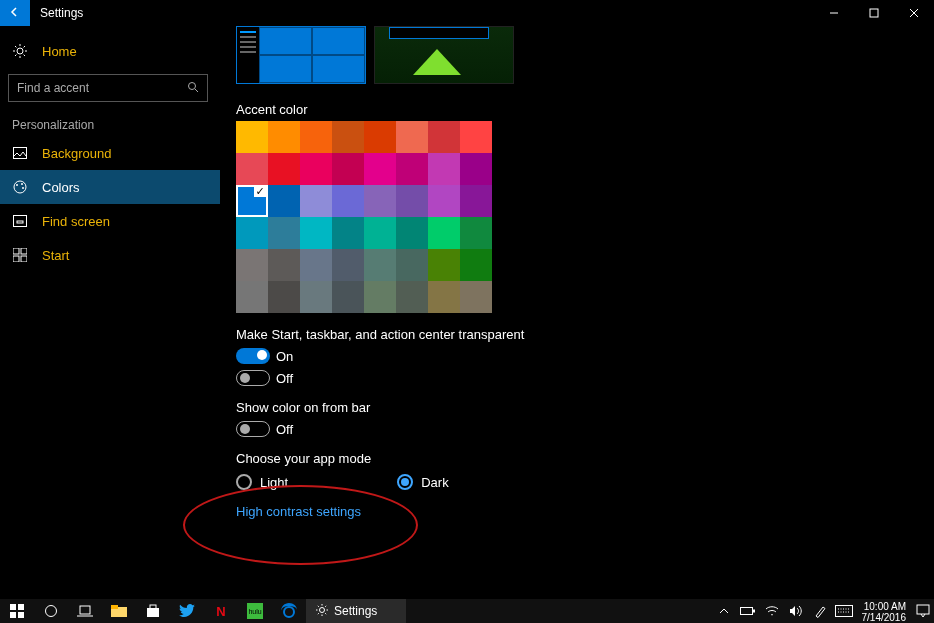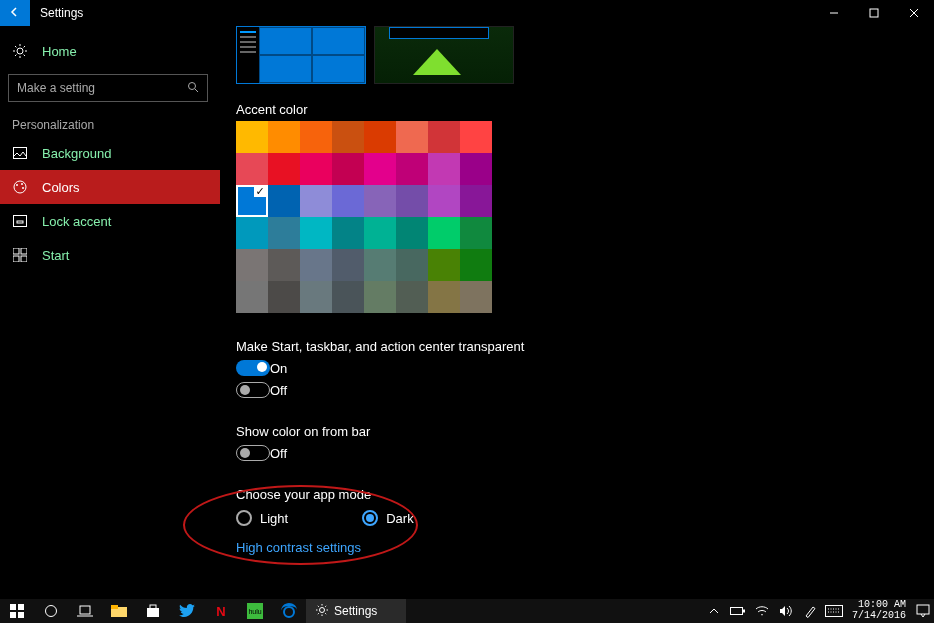--- a/index.html
+++ b/index.html
@@ -44,24 +44,24 @@
     width: 220px;
     padding-top: 8px;
   }
   .sidebar-item {
     height: 34px;
     display: flex;
     align-items: center;
     padding-left: 12px;
     gap: 14px;
     font-size: 13px;
-    color: #86efac;
+    color: #eab308;
   }
   .sidebar-item.active {
-    background: #b91c1c;
+    background: #0c4a6e;
     color: #fff;
   }
   .icon-slot {
     width: 16px; height: 16px;
     display: inline-flex; align-items: center; justify-content: center;
     font-size: 13px;
   }
   .search-row {
     padding: 6px 8px 6px 8px;
   }
@@ -157,41 +157,41 @@
   .checkbox-row {
     display:flex; align-items:center; gap:10px;
     margin-top:14px;
   }
   .checkbox {
     width:16px; height:16px;
     border:1px solid #aaa;
   }
   .setting-label {
     font-size:13px;
-    margin-top:26px;
+    margin-top:14px;
   }
   .toggle-row {
-    display:flex; align-items:center; gap:0;
+    display:flex; align-items:center; gap:6px;
     margin-top:6px;
   }
   .toggle {
     width:34px; height:16px;
     border-radius:8px;
     position:relative;
   }
   .toggle.on { background:#0078d7; }
   .toggle.off { background:transparent; border:1px solid #aaa; }
   .toggle .knob {
     width:10px; height:10px; border-radius:50%;
     position:absolute; top:2px;
   }
   .toggle.on .knob { background:#fff; right:3px; }
   .toggle.off .knob { background:#aaa; left:3px; top:2px; }
   .radio-row {
-    display:flex; gap:74px;
+    display:flex; gap:109px;
     margin-top:8px;
   }
   .radio-opt {
     display:flex; align-items:center; gap:8px;
   }
   .radio {
     width:16px; height:16px; border-radius:50%;
     border:2px solid #aaa;
     display:flex; align-items:center; justify-content:center;
   }
@@ -228,21 +228,21 @@
     font-size:13px;
   }
   .tb-app-settings {
     height:24px; min-width:100px;
     background:#2a2a2a;
     display:flex; align-items:center; gap:6px;
     padding:0 10px;
     font-size:12px;
   }
   .tb-spacer { flex:1; }
-  .tb-right { display:flex; align-items:flex-start;font-family:Liberation Mono, monospace; }
+  .tb-right { display:flex; align-items:flex-end; }
   .tb-sys {
     width:24px; height:24px;
     display:flex; align-items:center; justify-content:center;
     font-size:11px;
   }
   .tb-clock {
     font-size:10px;
     line-height:11px;
     text-align:right;
     padding:0 6px;
@@ -289,21 +289,21 @@
       <span class="icon-slot">
         <svg width="14" height="14" viewBox="0 0 14 14">
             <circle cx="7" cy="7" r="3" stroke="#fff" fill="none"></circle>
             <path d="M7 0v2M7 12v2M0 7h2M12 7h2M2 2l1.4 1.4M10.6 10.6L12 12M12 2l-1.4 1.4M3.4 10.6L2 12" stroke="#fff"></path>
           </svg>
       </span>
       <span>Home</span>
     </div>
     <div class="search-row">
       <div class="search-box">
-        <span class="ph">Make a setting</span>
+        <span class="ph">Find a accent</span>
         <span>
           <svg width="12" height="12" viewBox="0 0 12 12">
               <circle cx="5" cy="5" r="3.5" stroke="#aaa" fill="none"></circle>
               <line x1="8" y1="8" x2="11" y2="11" stroke="#aaa"></line>
             </svg>
         </span>
       </div>
     </div>
     <div class="section-hdr">Personalization</div>
 
@@ -327,21 +327,21 @@
       </span>
       <span>Colors</span>
     </div>
     <div class="sidebar-item">
       <span class="icon-slot">
         <svg width="14" height="12" viewBox="0 0 14 12">
             <rect x="0.5" y="0.5" width="13" height="11" stroke="#fff" fill="none"></rect>
             <rect x="4" y="6" width="6" height="2" stroke="#fff" fill="none"></rect>
           </svg>
       </span>
-      <span>Lock accent</span>
+      <span>Find screen</span>
     </div>
     <div class="sidebar-item">
       <span class="icon-slot">
         <svg width="14" height="14" viewBox="0 0 14 14">
             <rect x="0" y="0" width="6" height="6" stroke="#fff" fill="none"></rect>
             <rect x="8" y="0" width="6" height="6" stroke="#fff" fill="none"></rect>
             <rect x="0" y="8" width="6" height="6" stroke="#fff" fill="none"></rect>
             <rect x="8" y="8" width="6" height="6" stroke="#fff" fill="none"></rect>
           </svg>
       </span>

